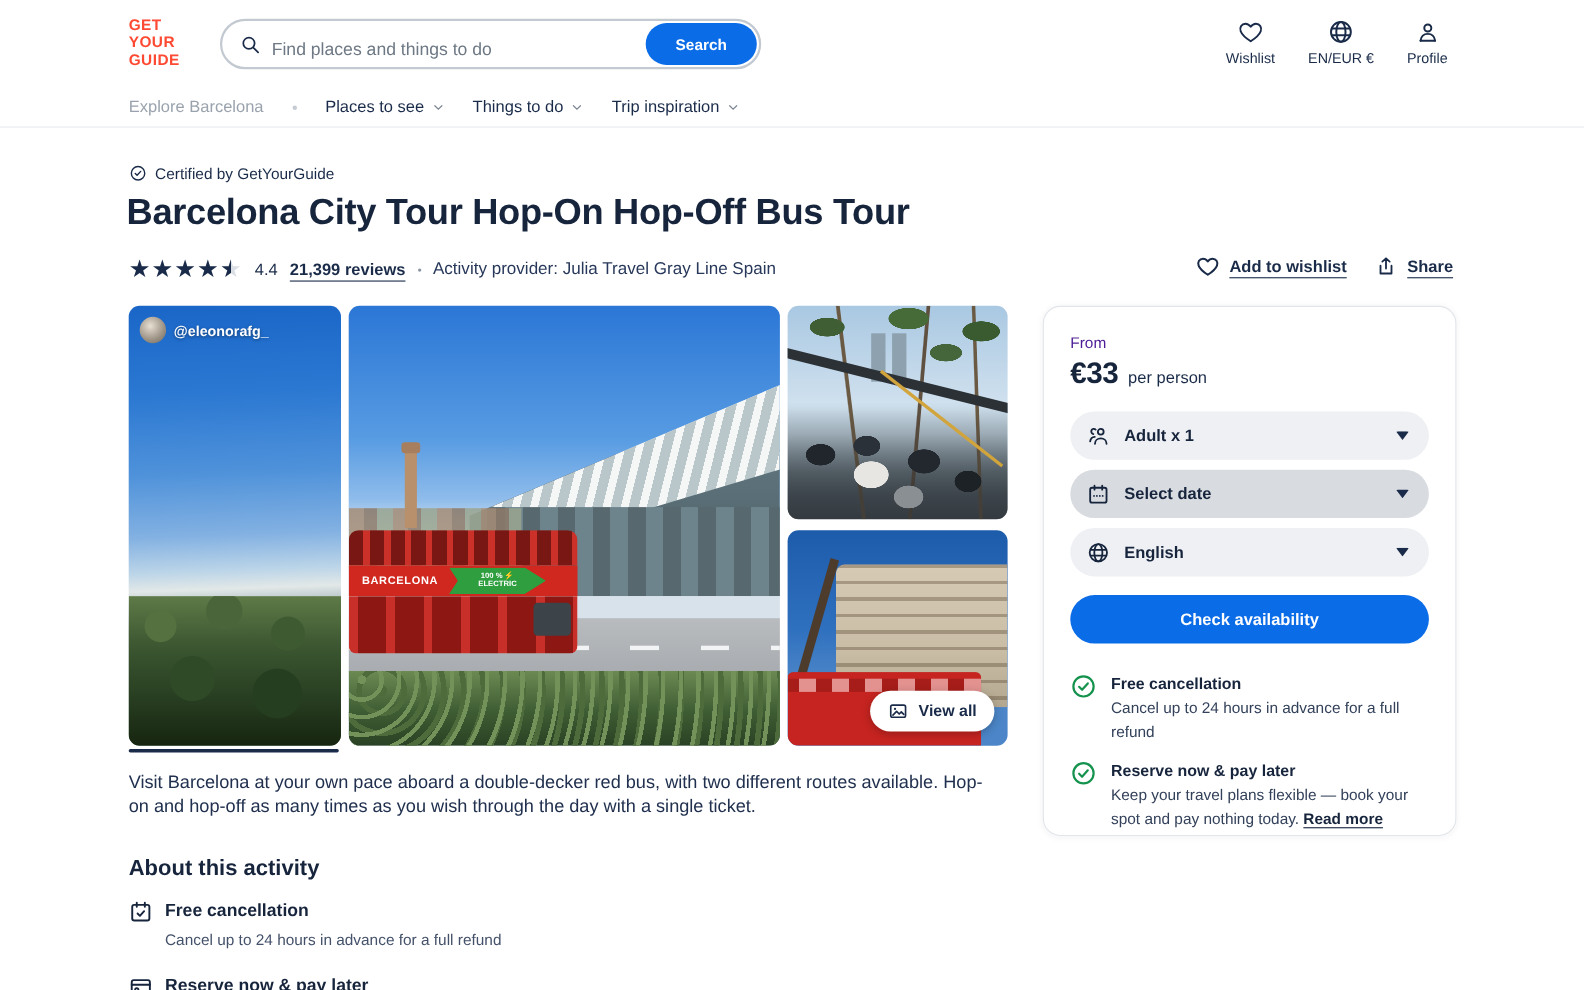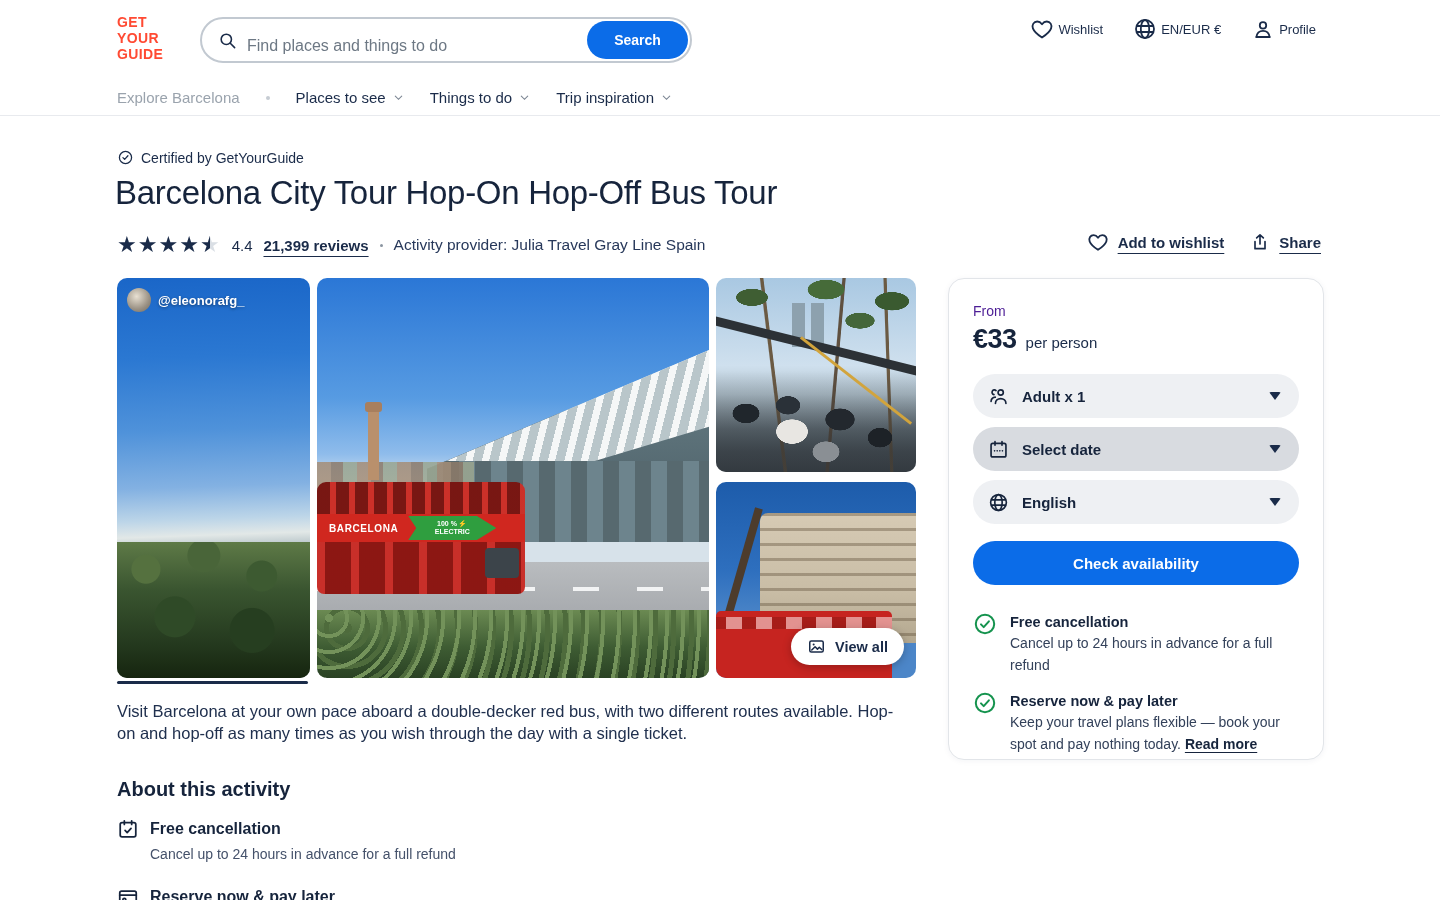--- a/index.html
+++ b/index.html
@@ -9,31 +9,31 @@
 
   
   .header-border { position:absolute; left:0; top:115px; width:100%; height:1px; background:#e8eaee; }
   .logo { position:absolute; left:117px; top:14px; color:#ff4a33; font-weight:800; font-size:14px; line-height:16px; letter-spacing:.4px; cursor:pointer; }
   .searchbar { position:absolute; left:200px; top:17px; width:492px; height:46px; border:2px solid #c2c9d1; border-radius:26px; display:flex; align-items:center; padding-left:16px; background:#fff; }
   .searchbar .sicon { display:flex; margin-right:10px; }
   .searchbar input { flex:1; border:none; outline:none; font-size:16px; color:#1a2b49; font-family:"Liberation Sans",sans-serif; background:transparent;margin-top:11px; }
   .searchbar input::placeholder { color:#6d7884; }
   .search-btn { width:101px; height:38px; border:none; border-radius:19px; background:#0b6ce8; color:#fff; font-weight:700; font-size:14px; margin-right:2px; cursor:pointer; font-family:"Liberation Sans",sans-serif; }
   .quicklinks { position:absolute; right:124px; top:17px; display:flex; gap:30px; }
-  .qitem { display:flex; flex-direction:row; align-items:center; gap:4px; cursor:pointer; }
+  .qitem { display:flex; flex-direction:column; align-items:center; gap:4px; cursor:pointer; }
   .qitem .qlabel { font-size:13px; color:#1a2b49; }
 
   .navrow { position:absolute; left:117px; top:89px; display:flex; align-items:center; gap:26px; font-size:15px; }
   .nav-explore { color:#9aa3ad; }
   .nav-dot { width:4px; height:4px; border-radius:50%; background:#c6ccd3; }
   .navitem { display:flex; align-items:center; gap:7px; color:#1a2b49; font-weight:500; cursor:pointer; }
 
   
   .certified { position:absolute; left:117px; top:149px; display:flex; align-items:center; gap:7px; font-size:14px; color:#1a2b49; }
-  .title { position:absolute; left:115px; top:174px; font-size:33px; font-weight:400; color:#16243c; letter-spacing:-.3px; }
+  .title { position:absolute; left:115px; top:174px; font-size:33px; font-weight:700; color:#16243c; letter-spacing:-.3px; }
   .metarow { position:absolute; left:117px; top:232px; height:26px; display:flex; align-items:center; gap:11px; }
   .stars { position:relative; font-size:22px; line-height:22px; letter-spacing:1px; color:#dadfe5; white-space:nowrap; }
   .stars .fill { position:absolute; left:0; top:0; width:90%; overflow:hidden; color:#1a2b49; }
   .rating-val { font-size:15px; color:#1a2b49; }
   .reviews { font-size:15px; font-weight:700; text-decoration:underline; text-underline-offset:5px; cursor:pointer; }
   .meta-dot { width:3px; height:3px; border-radius:50%; background:#8b95a1; }
   .provider { font-size:15.5px; color:#27385a; }
   .head-actions { position:absolute; right:119px; top:231px; display:flex; align-items:center; gap:26px; }
   .action-link { display:flex; align-items:center; gap:9px; font-size:15px; font-weight:700; cursor:pointer; }
   .action-link span { text-decoration:underline; text-underline-offset:5px; }

